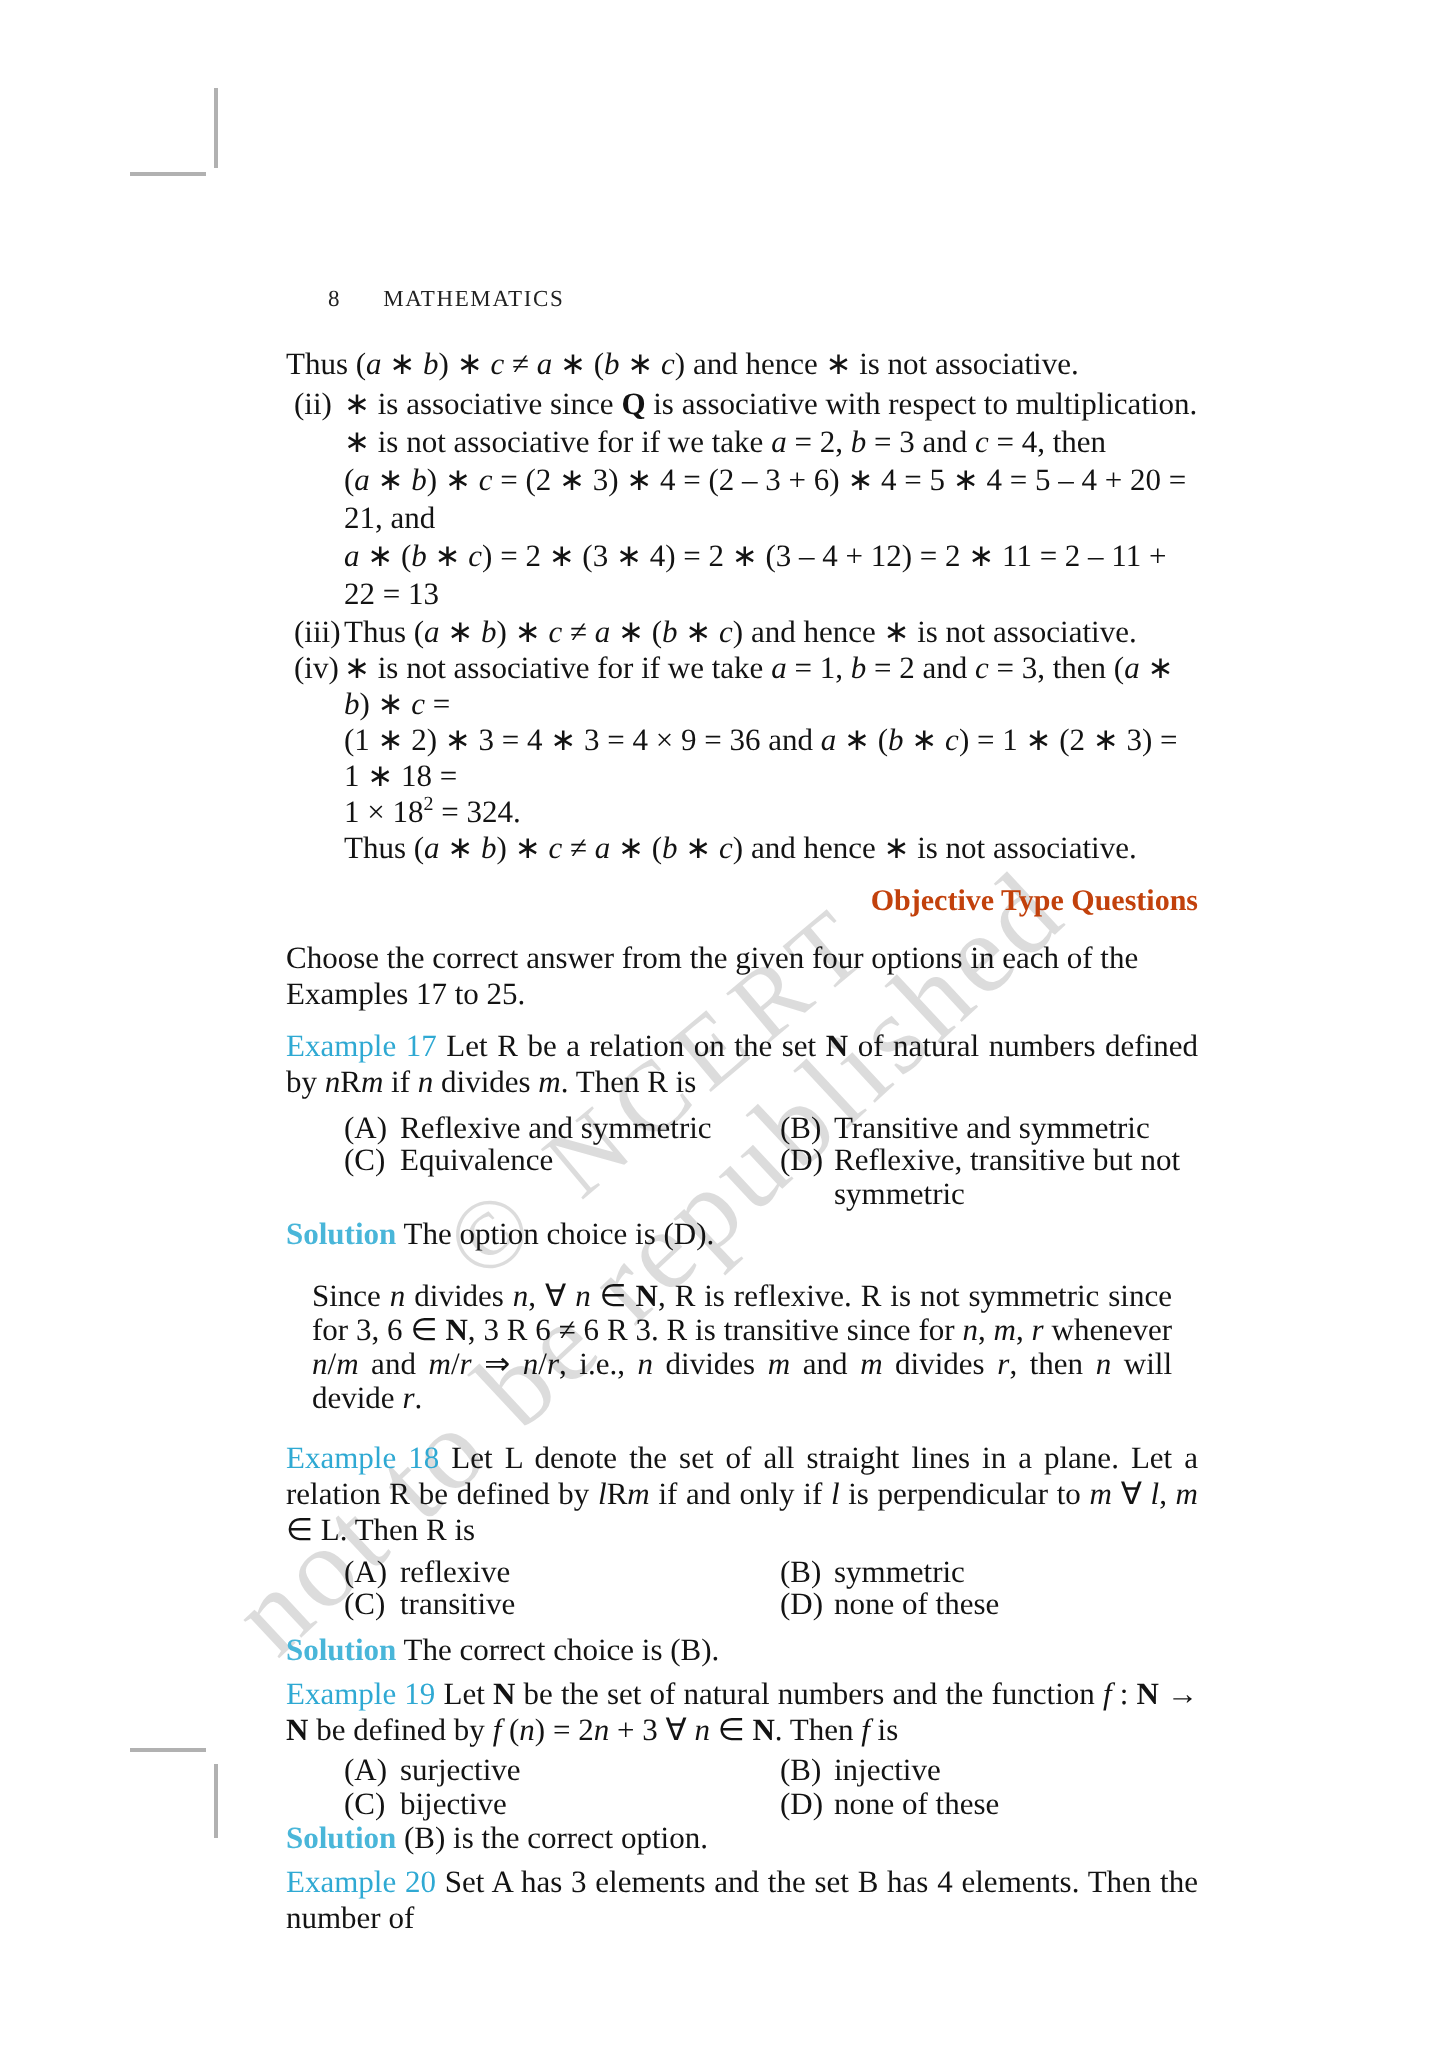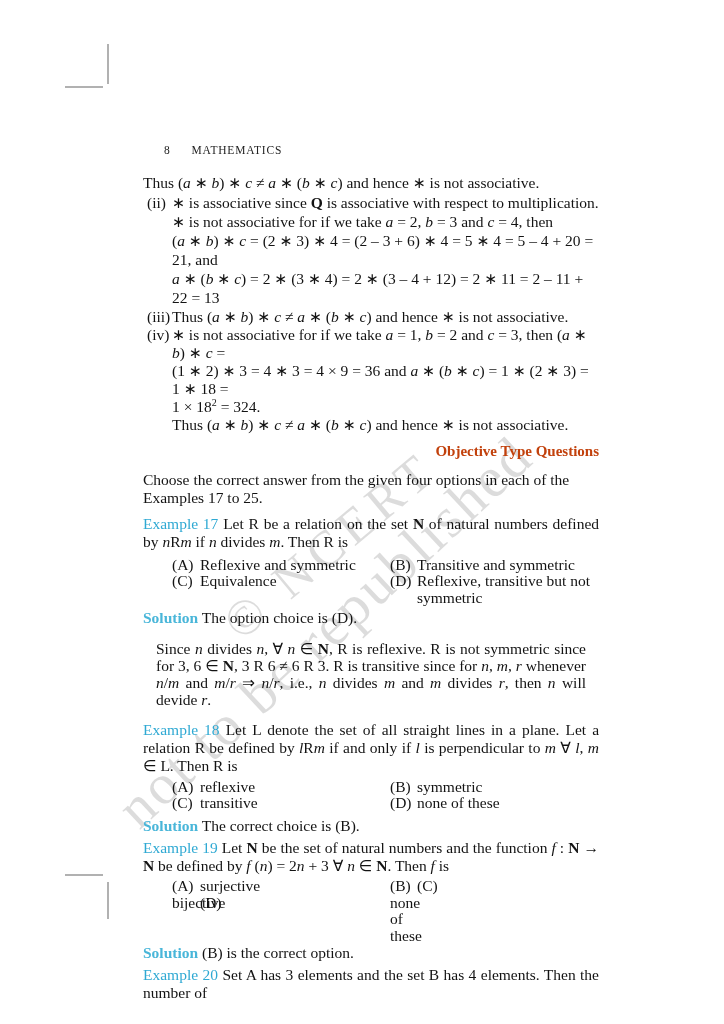--- a/index.html
+++ b/index.html
@@ -146,20 +146,21 @@
     </p>
 
     <p class="example mt5">
       <span class="ex-label">Example 19</span>
       <span>Let <b>N</b> be the set of natural numbers and the function <i>f</i> : <b>N</b> → <b>N</b> be defined by <i>f</i> (<i>n</i>) = 2<i>n</i> + 3 ∀ <i>n</i> ∈ <b>N</b>. Then <i>f</i> is</span>
     </p>
     <div class="options mt3">
       <span class="opt-label">(A)</span>
       <span class="opt-text">surjective</span>
       <span class="opt-label">(B)</span>
+      <span class="opt-text">injective</span>
       <span class="opt-label">(C)</span>
       <span class="opt-text">bijective</span>
       <span class="opt-label">(D)</span>
       <span class="opt-text">none of these</span>
     </div>
     <p class="solution">
       <span class="sol-label">Solution</span>
       <span>(B) is the correct option.</span>
     </p>
 

